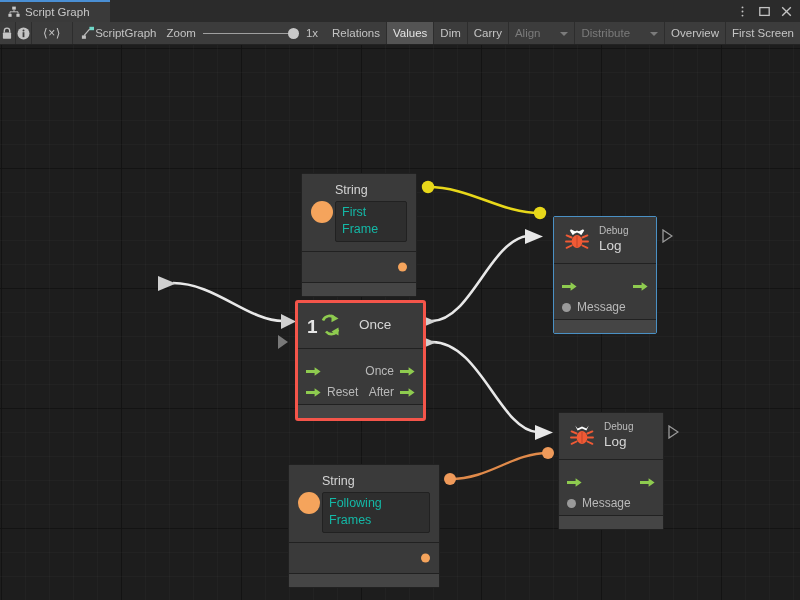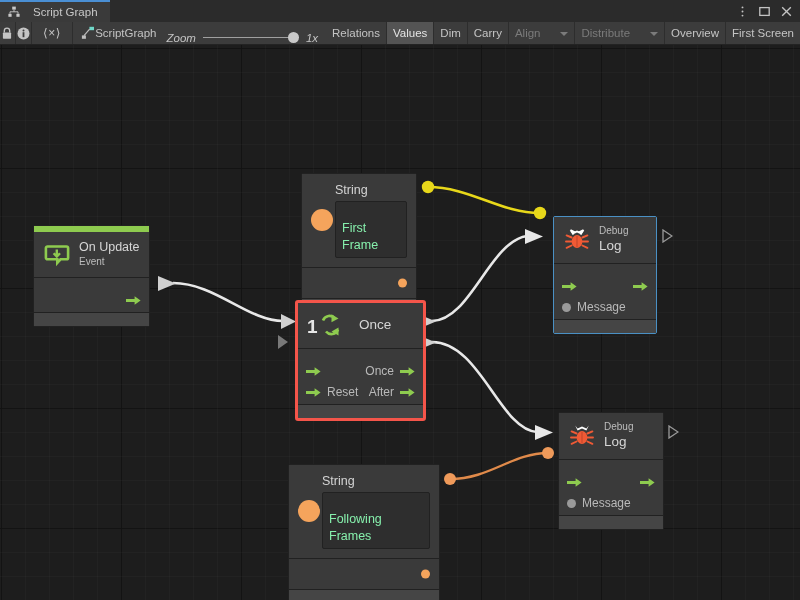--- a/index.html
+++ b/index.html
@@ -28,21 +28,21 @@
     left: 0; top: 0;
     width: 800px; height: 22px;
     background: #2b2b2b;
     display: flex;
     align-items: stretch;
   }
   .tab {
     position: relative;
     display: flex;
     align-items: center;
-    gap: 13px;
+    gap: 5px;
     padding: 0 12px 0 8px;
     width: 110px;
     box-sizing: border-box;
     background: #3a3a3a;
     color: #c8c8c8;
     font-size: 11.5px;
     border-top: 2px solid #4a8fd4;
   }
   .tab-icon {
     width: 12px; height: 12px;
@@ -93,26 +93,25 @@
   .tbtn.noborder { border-right: none; }
   .graphname {
     display: flex;
     align-items: center;
     padding: 0 10px 0 8px;
     color: #c4c4c4;
     font-size: 11.5px;
   }
   .zoomwrap {
     display: flex;
-    align-items: flex-end;
+    align-items: center;
     gap: 7px;
     padding-right: 8px;
     color: #c4c4c4;
     font-size: 11.5px;
-    font-style: italic;
   }
   .slider {
     position: relative;
     width: 96px;
     height: 14px;
     display: flex;
     align-items: center;
   }
   .slider .track {
     position: absolute;
@@ -244,23 +243,23 @@
   .var-right { line-height: 1.35; }
   .var-type {
     color: #d4d4d4;
     font-size: 12.5px;
     margin-bottom: 2px;
   }
   .var-input {
     background: #2e2e2e;
     border: 1px solid #212121;
     border-radius: 2px;
-    color: #86efac;
+    color: #14b8a6;
     font-size: 12.5px;
-    padding: 18px 6px 3px 6px;
+    padding: 2px 6px 3px 6px;
     display: inline-block;
     min-width: 40px;
   }
   .var-body {
     background: #3a3a3a;
     height: 30px;
     border-bottom: 1px solid #212121;
     position: relative;
   }
   .small-dot {
@@ -405,46 +404,20 @@
 
       <path d="M428,142 C470,142 500,168 540,168" stroke="#e8d81a" stroke-width="2.6" fill="none"></path>
       <circle cx="428" cy="142" r="6.2" fill="#e8d81a"></circle>
       <circle cx="540" cy="168" r="6.2" fill="#e8d81a"></circle>
 
       <path d="M450,434 C490,434 512,408 548,408" stroke="#e08a4a" stroke-width="2.4" fill="none"></path>
       <circle cx="450" cy="434" r="6.0" fill="#ef9a5a"></circle>
       <circle cx="548" cy="408" r="6.0" fill="#ef9a5a"></circle>
     </svg>
 
-    <div class="node" style="left:33px; top:180px; width:117px;">
-      <div class="node-accent"></div>
-      <div class="node-head tall">
-        <div class="node-ico">
-          <svg width="28" height="28" viewBox="0 0 28 28">
-            <path d="M4.5 6.5 h19 a1.6 1.6 0 0 1 1.6 1.6 v9.6 a1.6 1.6 0 0 1 -1.6 1.6 h-6 l-3.2 3.6 v-3.6 h-9.8 a1.6 1.6 0 0 1 -1.6 -1.6 v-9.6 a1.6 1.6 0 0 1 1.6 -1.6 z" fill="none" stroke="#8ecb4f" stroke-width="2.6"></path>
-            <path d="M13.8 9.6 v6.6 M10.6 13.2 l3.2 3.4 l3.2 -3.4" fill="none" stroke="#8ecb4f" stroke-width="2.4"></path>
-          </svg>
-        </div>
-        <div class="node-titles">
-          <div class="node-title">On Update</div>
-          <div class="node-sub">Event</div>
-        </div>
-      </div>
-      <div class="node-body">
-        <div class="prow">
-          <div class="pside"></div>
-          <div class="pside">
-            <svg class="arrow-out" viewBox="0 0 15 11">
-              <path d="M0 4 h8.6 V1.2 L14.6 5.5 L8.6 9.8 V7 H0 z" fill="#8ecb4f"></path>
-            </svg>
-          </div>
-        </div>
-      </div>
-      <div class="node-foot"></div>
-    </div>
 
     <div class="node" style="left:301px; top:128px; width:116px;">
       <div class="varhead">
         <div class="var-dot"></div>
         <div class="var-right">
           <div class="var-type">String</div>
           <div class="var-input">First Frame</div>
         </div>
       </div>
       <div class="var-body">

